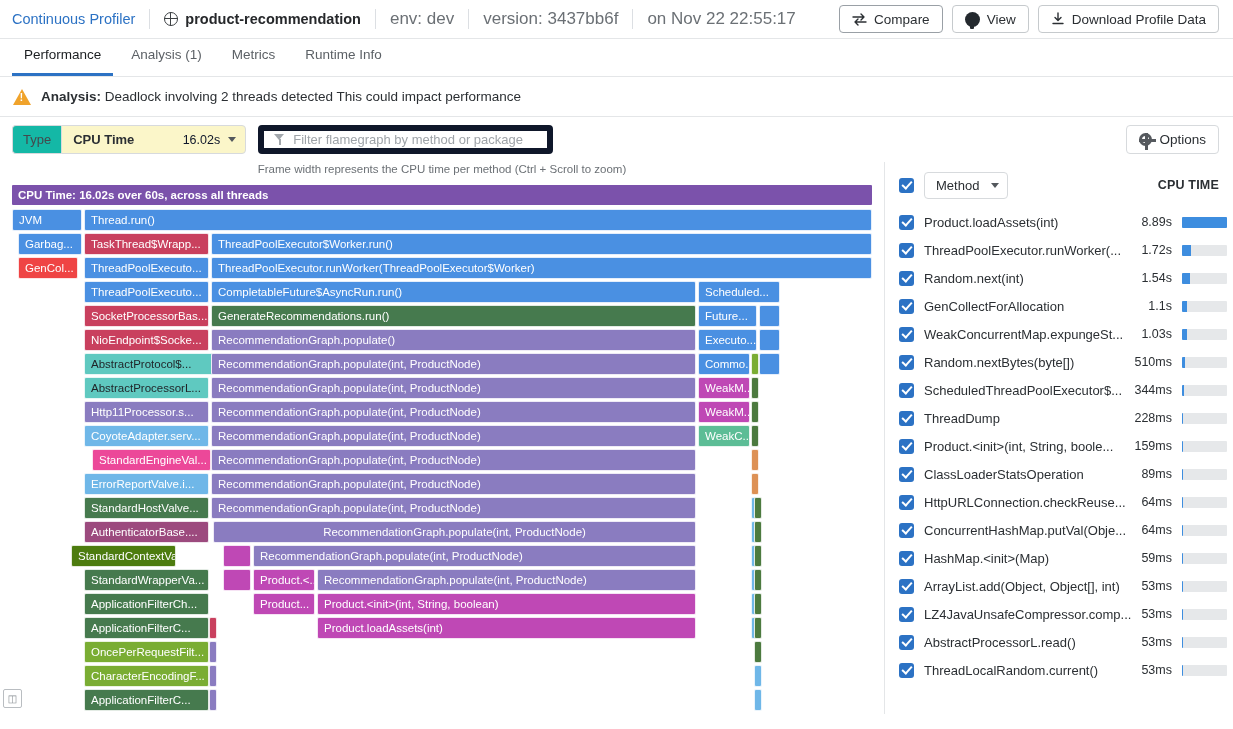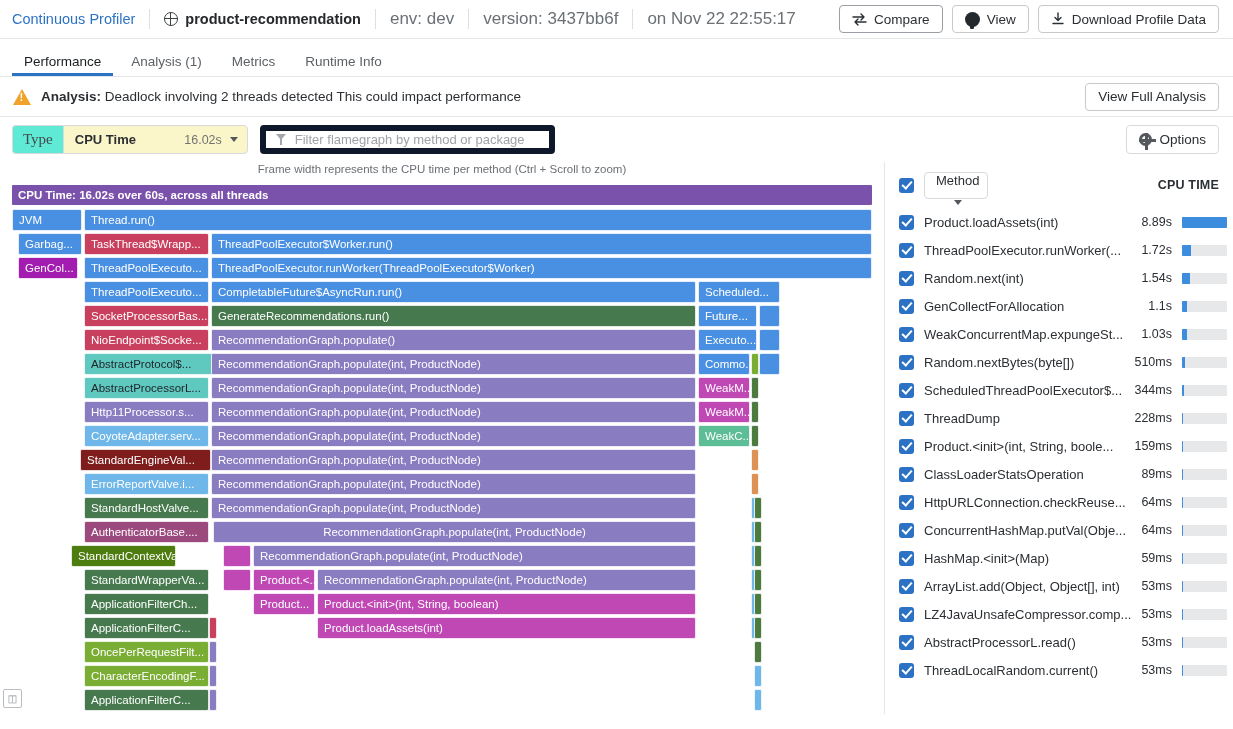--- a/index.html
+++ b/index.html
@@ -33,40 +33,40 @@
     display:flex; align-items:center; gap:7px; height:28px; padding:0 12px;
     border:1px solid #c6cacd; border-radius:4px; background:#fff; color:#2b2f33;
     font-size:13.5px; white-space:nowrap; cursor:pointer; margin-left:9px;
   }
   .tbtn.strong { border-color:#9aa0a6; }
   .gh { width:15px; height:15px; border-radius:50%; background:#24292e; position:relative; flex:none; }
   .gh:after { content:""; position:absolute; left:5.5px; bottom:-2px; width:4px; height:5px; background:#24292e; border-radius:1px; }
 
   
   #tabs { height:38px; display:flex; align-items:flex-end; padding:0 12px; border-bottom:1px solid #e4e6e8; gap:6px; }
-  .tab { padding:6px 12px 4px; font-size:13.5px; color:#5c6166; cursor:pointer; border-bottom:3px solid transparent; white-space:nowrap; }
+  .tab { padding:6px 12px 11px; font-size:13.5px; color:#5c6166; cursor:pointer; border-bottom:3px solid transparent; white-space:nowrap; }
   .tab.active { color:#1a1d20; border-bottom-color:#2c72c4; font-weight:normal; }
 
   
   #banner { height:40px; display:flex; align-items:center; padding:0 14px 0 13px; border-bottom:1px solid #e4e6e8; gap:10px; }
   .warn-tri { width:0;height:0;border-left:9px solid transparent;border-right:9px solid transparent;border-bottom:16px solid #f0a32b; position:relative; flex:none;}
   .warn-tri:after{content:"!";position:absolute;left:-2.3px;top:3px;font-size:10px;font-weight:bold;color:#fff;}
   #banner-text { font-size:13.5px; color:#2b2f33; }
   #banner-text b { font-weight:bold; }
   #banner-spacer { flex:1; }
 
   
   #controls { height:45px; display:flex; align-items:center; padding:0 14px 0 12px; gap:0; }
-  #type-label { font-size:15px; color:#44484c; border:1px solid #d7dadd; border-right:none;
-                border-radius:4px 0 0 4px; height:29px; display:flex; align-items:center; padding:0 10px; background:#5eead4;font-family:Liberation Serif, serif; }
+  #type-label { font-size:13px; color:#44484c; border:1px solid #d7dadd; border-right:none;
+                border-radius:4px 0 0 4px; height:29px; display:flex; align-items:center; padding:0 10px; background:#14b8a6; }
   #type-select { height:29px; border:1px solid #d7dadd; border-radius:0 4px 4px 0; background:#fbf6c9;
                  display:flex; align-items:center; gap:8px; padding:0 9px 0 11px; min-width:185px; cursor:pointer; }
   #type-value { font-weight:bold; font-size:13px; color:#2b2f33; }
   #type-flex { flex:1; }
-  #type-total { font-size:12.5px; color:#737373; }
+  #type-total { font-size:12.5px; color:#0f172a; }
   .caret { width:0;height:0;border-left:4.5px solid transparent;border-right:4.5px solid transparent;border-top:5.5px solid #53585d; }
   #filter-box { height:29px; flex:none; width:295px; margin-left:12px; border:6px solid #0f172a; border-radius:4px;
                 display:flex; align-items:center; gap:8px; padding:0 10px; background:#fff; }
   .funnel { width:11px;height:11px;flex:none;position:relative; }
   .funnel:before{content:"";position:absolute;top:0;left:0;width:0;height:0;border-left:5.5px solid transparent;border-right:5.5px solid transparent;border-top:6px solid #a2a7ac;}
   .funnel:after{content:"";position:absolute;top:5px;left:4.5px;width:2px;height:6px;background:#a2a7ac;}
   #filter-ph { color:#9ea3a8; font-size:13px; }
   #ctrl-spacer { flex:1; }
   #options-btn { height:29px; border:1px solid #d7dadd; border-radius:4px; background:#fff; display:flex;
                  align-items:center; gap:7px; padding:0 12px; cursor:pointer; font-size:13.5px; color:#2b2f33; }
@@ -97,21 +97,21 @@
   #expand-btn { position:absolute; left:3px; bottom:6px; width:19px; height:19px; border:1px solid #b9bdc1;
                 border-radius:2px; background:#fff; display:flex; align-items:center; justify-content:center; cursor:pointer; }
   #expand-btn span { font-size:10px; color:#8a8f94; }
 
   
   #right { width:349px; border-left:1px solid #e4e6e8; display:flex; flex-direction:column; }
   #rhead { height:46px; display:flex; align-items:center; padding:0 14px 0 14px; gap:10px; }
   .cbx { width:15px;height:15px;border-radius:3px;background:#2c72c4;position:relative;flex:none;cursor:pointer; }
   .cbx:after{content:"";position:absolute;left:4.5px;top:1.5px;width:4px;height:8px;border:solid #fff;border-width:0 2px 2px 0;transform:rotate(42deg);}
   #method-select { height:27px; border:1px solid #d7dadd; border-radius:4px; background:#fff; display:flex;
-                   align-items:center; gap:12px; padding:0 8px 0 11px; cursor:pointer; font-size:13px; color:#2b2f33;flex-direction:column; }
+                   align-items:center; gap:12px; padding:0 8px 0 11px; cursor:pointer; font-size:13px; color:#2b2f33; }
   #rhead-spacer { flex:1; }
   #cpu-time-head { font-weight:bold; font-size:12.5px; color:#2b2f33; letter-spacing:.2px; }
   #rlist { flex:1; overflow:hidden; }
   .mrow { height:28px; display:flex; align-items:center; padding:0 6px 0 14px; gap:10px; }
   .mname { flex:1; font-size:13px; color:#2b2f33; white-space:nowrap; overflow:hidden; text-overflow:ellipsis; }
   .mval { font-size:12.5px; color:#2b2f33; text-align:right; white-space:nowrap; }
   .bar-track { width:45px; height:11px; background:#e6e8ea; border-radius:1px; flex:none; position:relative; overflow:hidden; }
   .bar-fill { position:absolute; left:0; top:0; height:100%; background:#3d8ddf; }
 </style>
 </head>
@@ -155,23 +155,20 @@
     <div class="tab"><span>Metrics</span></div>
     <div class="tab"><span>Runtime Info</span></div>
   </div>
 
 <div id="banner">
   <span class="warn-tri"></span>
   <div id="banner-text">
     <b>Analysis:</b><span> Deadlock involving 2 threads detected This could impact performance</span>
   </div>
   <div id="banner-spacer"></div>
-  <div class="tbtn" style="margin-left:0">
-    <span>View Full Analysis</span>
-  </div>
 </div>
 
 <div id="controls">
   <div id="type-label">Type</div>
   <div id="type-select">
     <span id="type-value">CPU Time</span>
     <span id="type-flex"></span>
     <span id="type-total">16.02s</span>
     <span class="caret"></span>
   </div>
@@ -200,21 +197,21 @@
         </div>
         <div class="frame dark" style="left: 6px; top: 48px; width: 64px; background: rgb(74, 144, 226);">
           <span>Garbag...</span>
         </div>
         <div class="frame dark" style="left: 72px; top: 48px; width: 125px; background: rgb(201, 64, 94);">
           <span>TaskThread$Wrapp...</span>
         </div>
         <div class="frame dark" style="left: 199px; top: 48px; width: 661px; background: rgb(74, 144, 226);">
           <span>ThreadPoolExecutor$Worker.run()</span>
         </div>
-        <div class="frame dark" style="left: 6px; top: 72px; width: 60px; background: #a21caf;">
+        <div class="frame dark" style="left: 6px; top: 72px; width: 60px; background: #ef4444;">
           <span>GenCol...</span>
         </div>
         <div class="frame dark" style="left: 72px; top: 72px; width: 125px; background: rgb(74, 144, 226);">
           <span>ThreadPoolExecuto...</span>
         </div>
         <div class="frame dark" style="left: 199px; top: 72px; width: 661px; background: rgb(74, 144, 226);">
           <span>ThreadPoolExecutor.runWorker(ThreadPoolExecutor$Worker)</span>
         </div>
         <div class="frame dark" style="left: 72px; top: 96px; width: 125px; background: rgb(74, 144, 226);">
           <span>ThreadPoolExecuto...</span>
@@ -279,21 +276,21 @@
         <div class="frame dark" style="left: 72px; top: 240px; width: 125px; background: rgb(111, 183, 232);">
           <span>CoyoteAdapter.serv...</span>
         </div>
         <div class="frame dark" style="left: 199px; top: 240px; width: 485px; background: rgb(138, 124, 192);">
           <span>RecommendationGraph.populate(int, ProductNode)</span>
         </div>
         <div class="frame dark" style="left: 686px; top: 240px; width: 52px; background: rgb(92, 189, 150);">
           <span>WeakC...</span>
         </div>
         <div class="frame dark" style="left: 739px; top: 240px; width: 6px; background: rgb(76, 122, 63);"></div>
-        <div class="frame dark" style="left: 68px; top: 264px; width: 131px; background: #7f1d1d;">
+        <div class="frame dark" style="left: 80px; top: 264px; width: 119px; background: #ec4899;">
           <span>StandardEngineVal...</span>
         </div>
         <div class="frame dark" style="left: 199px; top: 264px; width: 485px; background: rgb(138, 124, 192);">
           <span>RecommendationGraph.populate(int, ProductNode)</span>
         </div>
         <div class="frame dark" style="left: 739px; top: 264px; width: 6px; background: rgb(221, 145, 85);"></div>
         <div class="frame dark" style="left: 72px; top: 288px; width: 125px; background: rgb(111, 183, 232);">
           <span>ErrorReportValve.i...</span>
         </div>
         <div class="frame dark" style="left: 199px; top: 288px; width: 485px; background: rgb(138, 124, 192);">

